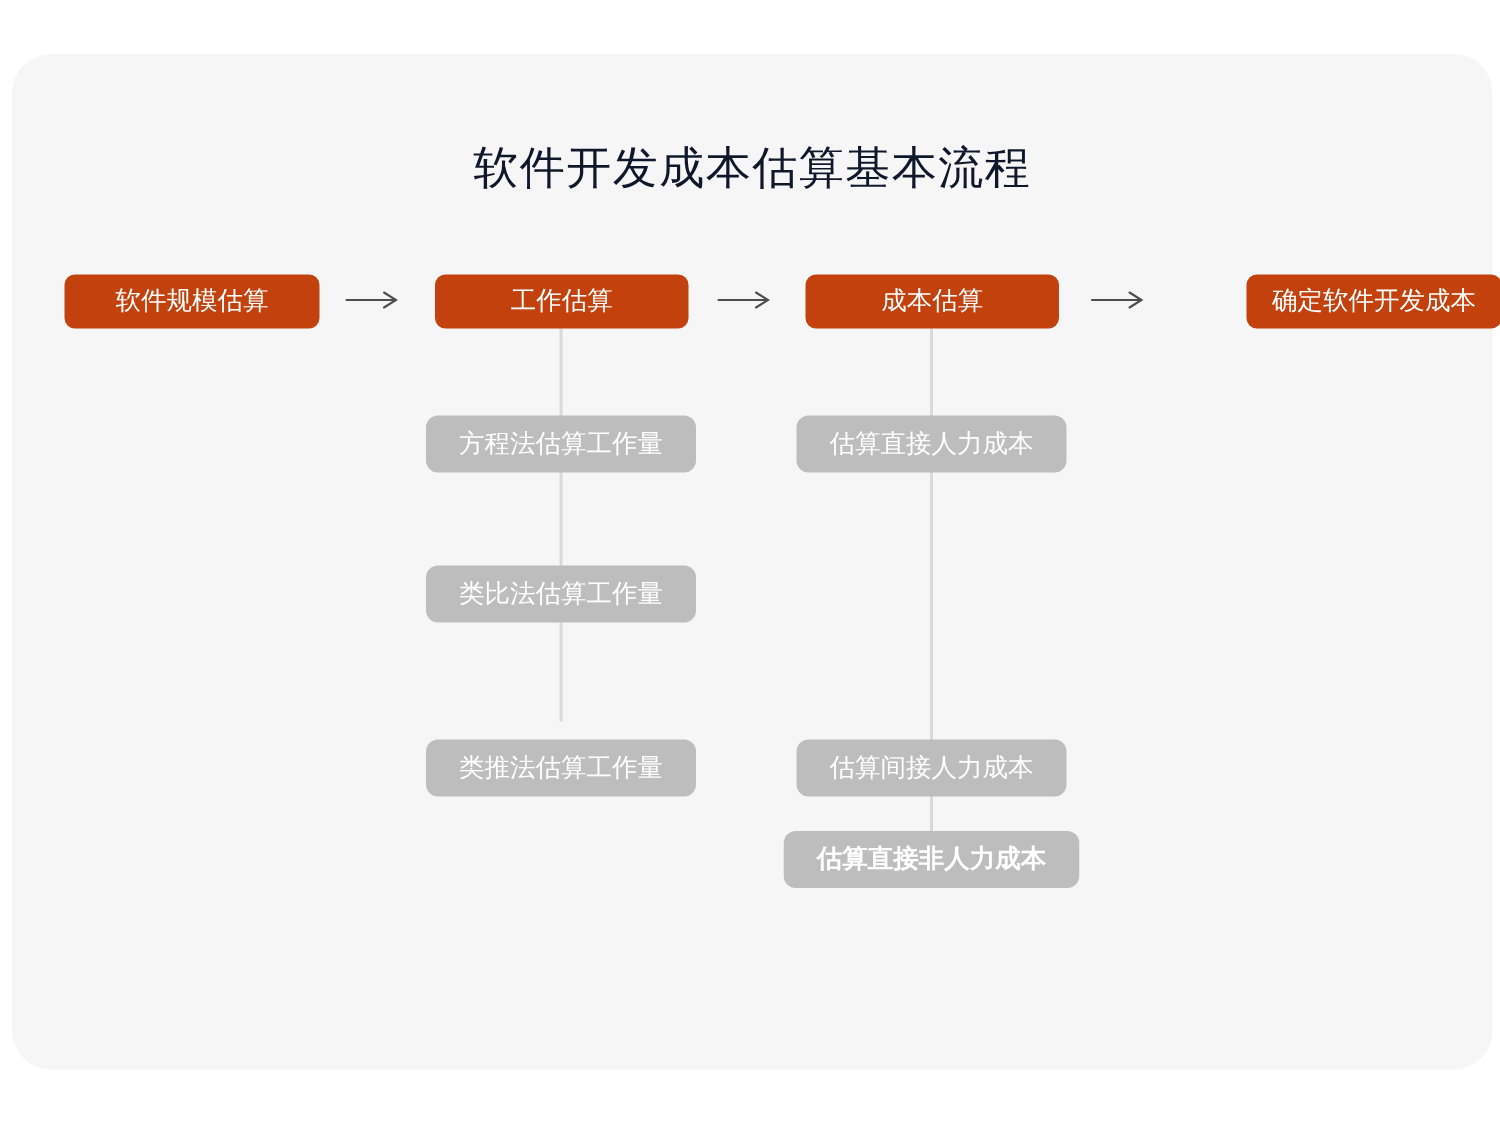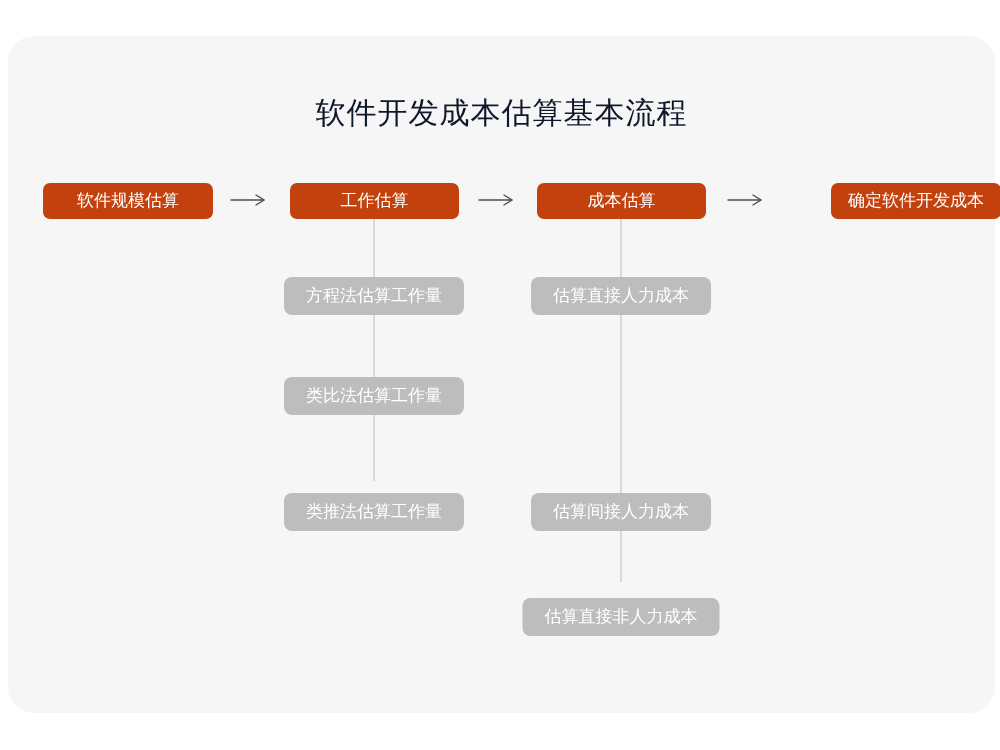--- a/index.html
+++ b/index.html
@@ -41,21 +41,21 @@
     position: absolute; transform: translateX(-50%);
     height: 38px; line-height: 38px; padding: 0 22px;
     background: #bdbdbd; border-radius: 8px;
     color: #ffffff; font-size: 17px; white-space: nowrap;
   }
   .colA { left: 366px; }
   .colB { left: 613px; }
   .r1 { top: 241px; }
   .r2 { top: 341px; }
   .r3 { top: 441px; margin-top: 16px; }
-  .r4 { top: 562px; }
+  .r4 { top: 518px; font-weight: bold; }
 </style>
 </head>
 <body>
 
 <div class="card">
 
   <div class="title">软件开发成本估算基本流程</div>
 
   <div class="vline vlineA"></div>
   <div class="vline vlineB"></div>

